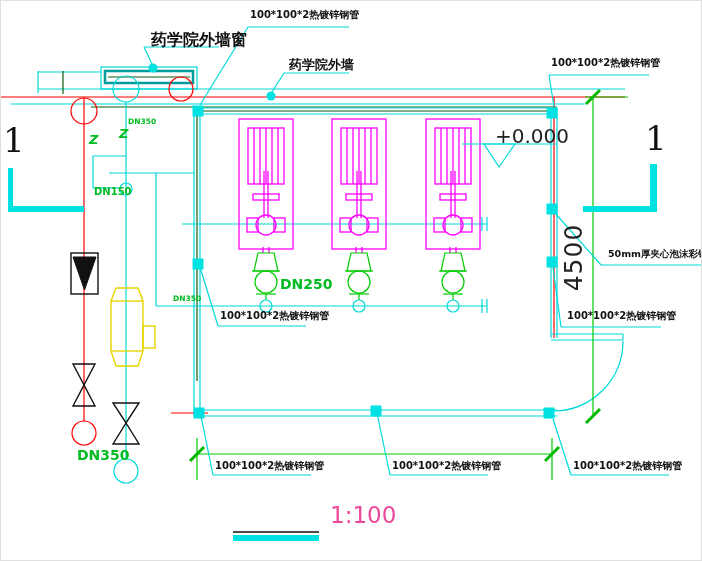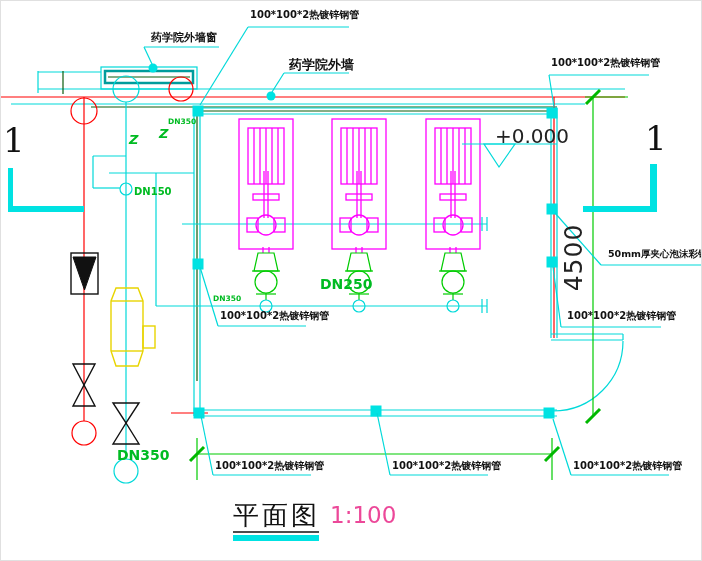--- a/index.html
+++ b/index.html
@@ -12,21 +12,21 @@
   .r{stroke:#ff0000;stroke-width:1.2;}
   .m{stroke:#ff00ff;stroke-width:1.3;}
   .g{stroke:#00cc00;stroke-width:1.2;}
   .gt{stroke:#00b800;stroke-width:3;}
   .dg{stroke:#0c5c0c;stroke-width:1.2;}
   .y{stroke:#e8d400;stroke-width:1.4;}
   .k{stroke:#111;stroke-width:1.4;}
   .kf{fill:#111;stroke:#111;}
   .lbl{position:absolute;white-space:nowrap;color:#111;line-height:1;}
   .cjk{font-weight:bold;font-size:10px;color:#111;}
-  .grn{color:#00bb22;font-weight:bold;padding-left:40px;}
+  .grn{color:#00bb22;font-weight:bold;}
   .dim{font-size:25px;color:#222;letter-spacing:1px;}
   .sec{font-family:"DejaVu Serif","Liberation Serif",serif;font-size:34px;color:#111;}
 </style>
 </head>
 <body>
 
 <div id="stage">
 
 <svg id="draw" width="702" height="561" viewBox="0 0 702 561">
 
@@ -236,36 +236,35 @@
     <rect class="cf" x="582" y="205" width="74" height="6"></rect>
   </g>
 
   <g>
     <line class="k" x1="232" y1="531" x2="318" y2="531"></line>
     <rect class="cf" x="232" y="534" width="86" height="6"></rect>
   </g>
 </svg>
 
 <span class="lbl cjk" style="left:249px;top:9px;font-size:10px">100*100*2热镀锌钢管</span>
-<span class="lbl cjk" style="left:150px;top:31px;font-size:11px">药学院外墙窗</span>
+<span class="lbl cjk" style="left:150px;top:31px;font-size:16px">药学院外墙窗</span>
 <span class="lbl cjk" style="left:288px;top:57px;font-size:13px">药学院外墙</span>
 <span class="lbl cjk" style="left:550px;top:57px;font-size:10px">100*100*2热镀锌钢管</span>
 <span class="lbl" style="left:494px;top:125px;font-size:20px;color:#222">+0.000</span>
 <span class="lbl dim" style="left:532px;top:244px;width:80px;text-align:center;transform:rotate(-90deg)">4500</span>
 <span class="lbl cjk" style="left:607px;top:248px;font-size:9.5px">50mm厚夹心泡沫彩钢板</span>
 <span class="lbl cjk" style="left:566px;top:310px;font-size:10px">100*100*2热镀锌钢管</span>
 <span class="lbl cjk" style="left:219px;top:310px;font-size:10px">100*100*2热镀锌钢管</span>
 <span class="lbl grn" style="left:127px;top:117px;font-size:7.5px">DN350</span>
 <span class="lbl grn" style="left:93px;top:186px;font-size:10px">DN150</span>
 <span class="lbl grn" style="left:279px;top:276px;font-size:14px">DN250</span>
 <span class="lbl grn" style="left:172px;top:294px;font-size:7.5px">DN350</span>
 <span class="lbl grn" style="left:76px;top:447px;font-size:14px">DN350</span>
 <span class="lbl cjk" style="left:214px;top:460px;font-size:10px">100*100*2热镀锌钢管</span>
 <span class="lbl cjk" style="left:391px;top:460px;font-size:10px">100*100*2热镀锌钢管</span>
 <span class="lbl cjk" style="left:572px;top:460px;font-size:10px">100*100*2热镀锌钢管</span>
 <span class="lbl sec" style="left:2px;top:122px">1</span>
 <span class="lbl sec" style="left:644px;top:120px">1</span>
 <span class="lbl grn" style="left:88px;top:132px;font-size:13px;font-style:italic">Z</span>
 <span class="lbl grn" style="left:118px;top:126px;font-size:13px;font-style:italic">Z</span>
-<span class="lbl" style="left:232px;top:501px;font-size:26px;letter-spacing:3px;color:#111">平面图</span>
 <span class="lbl" style="left:329px;top:503px;font-size:23px;color:#ec4899">1:100</span>
 
 </div>
 
 </body></html>

